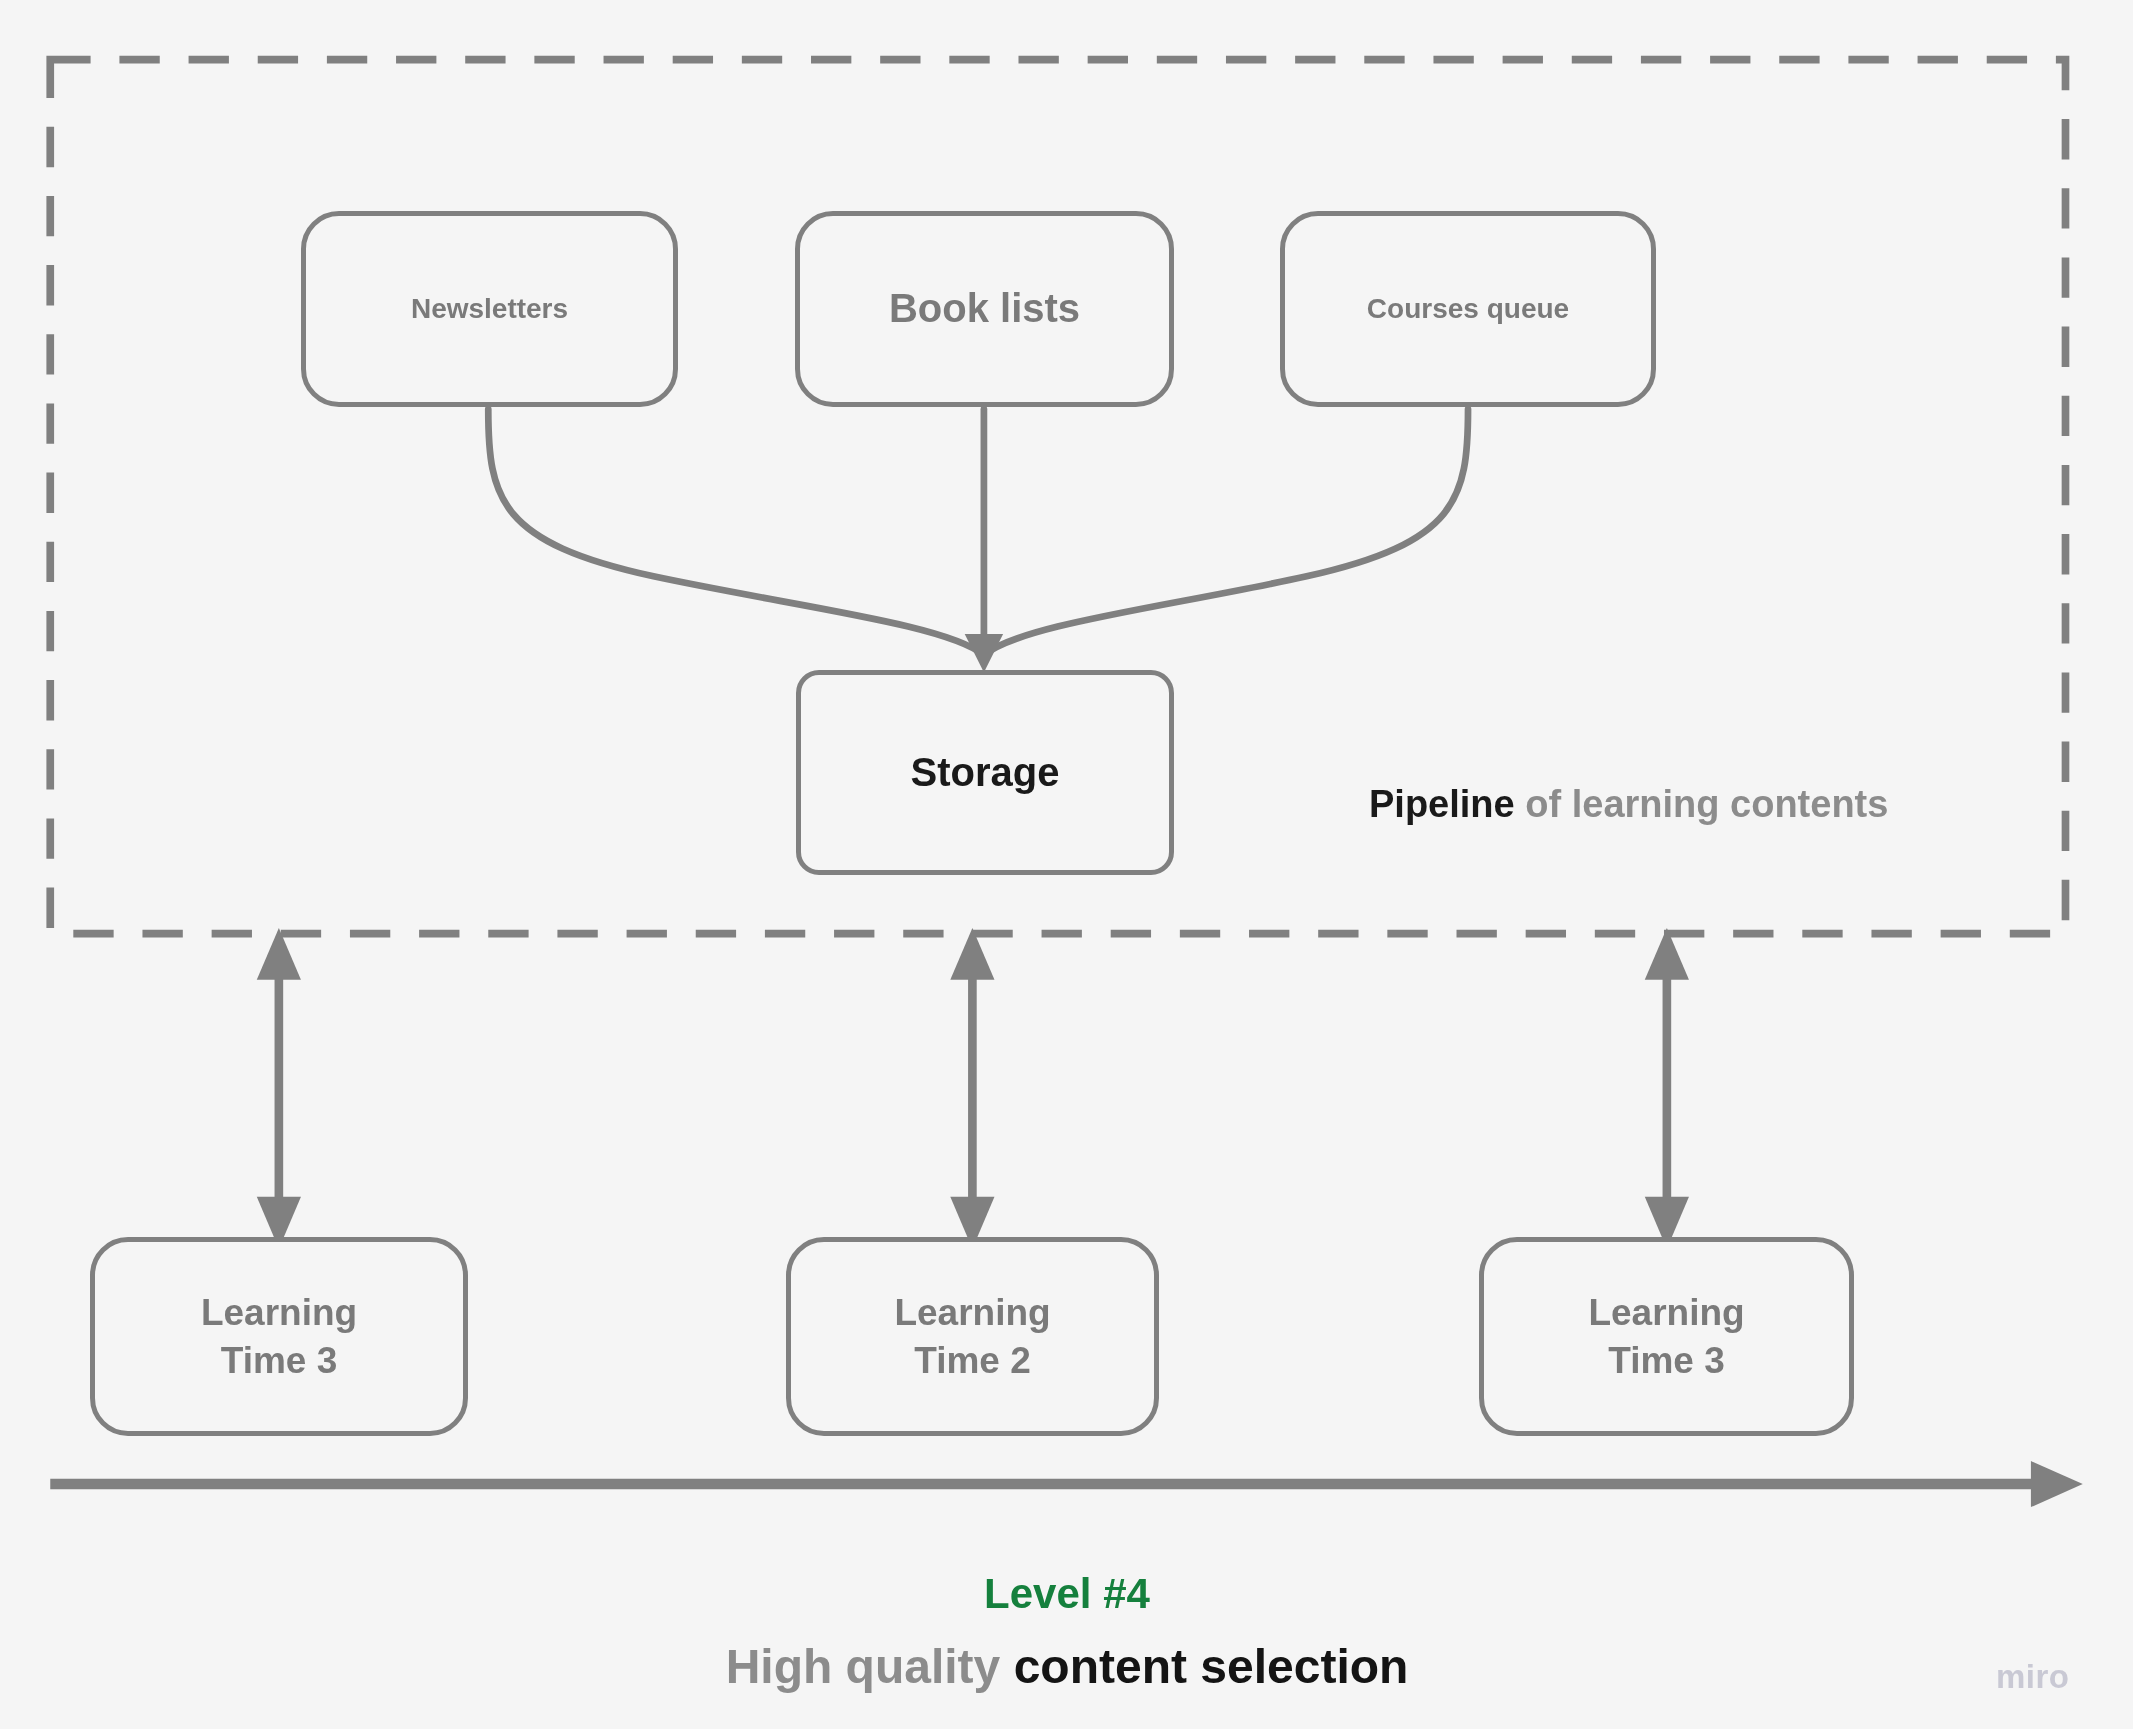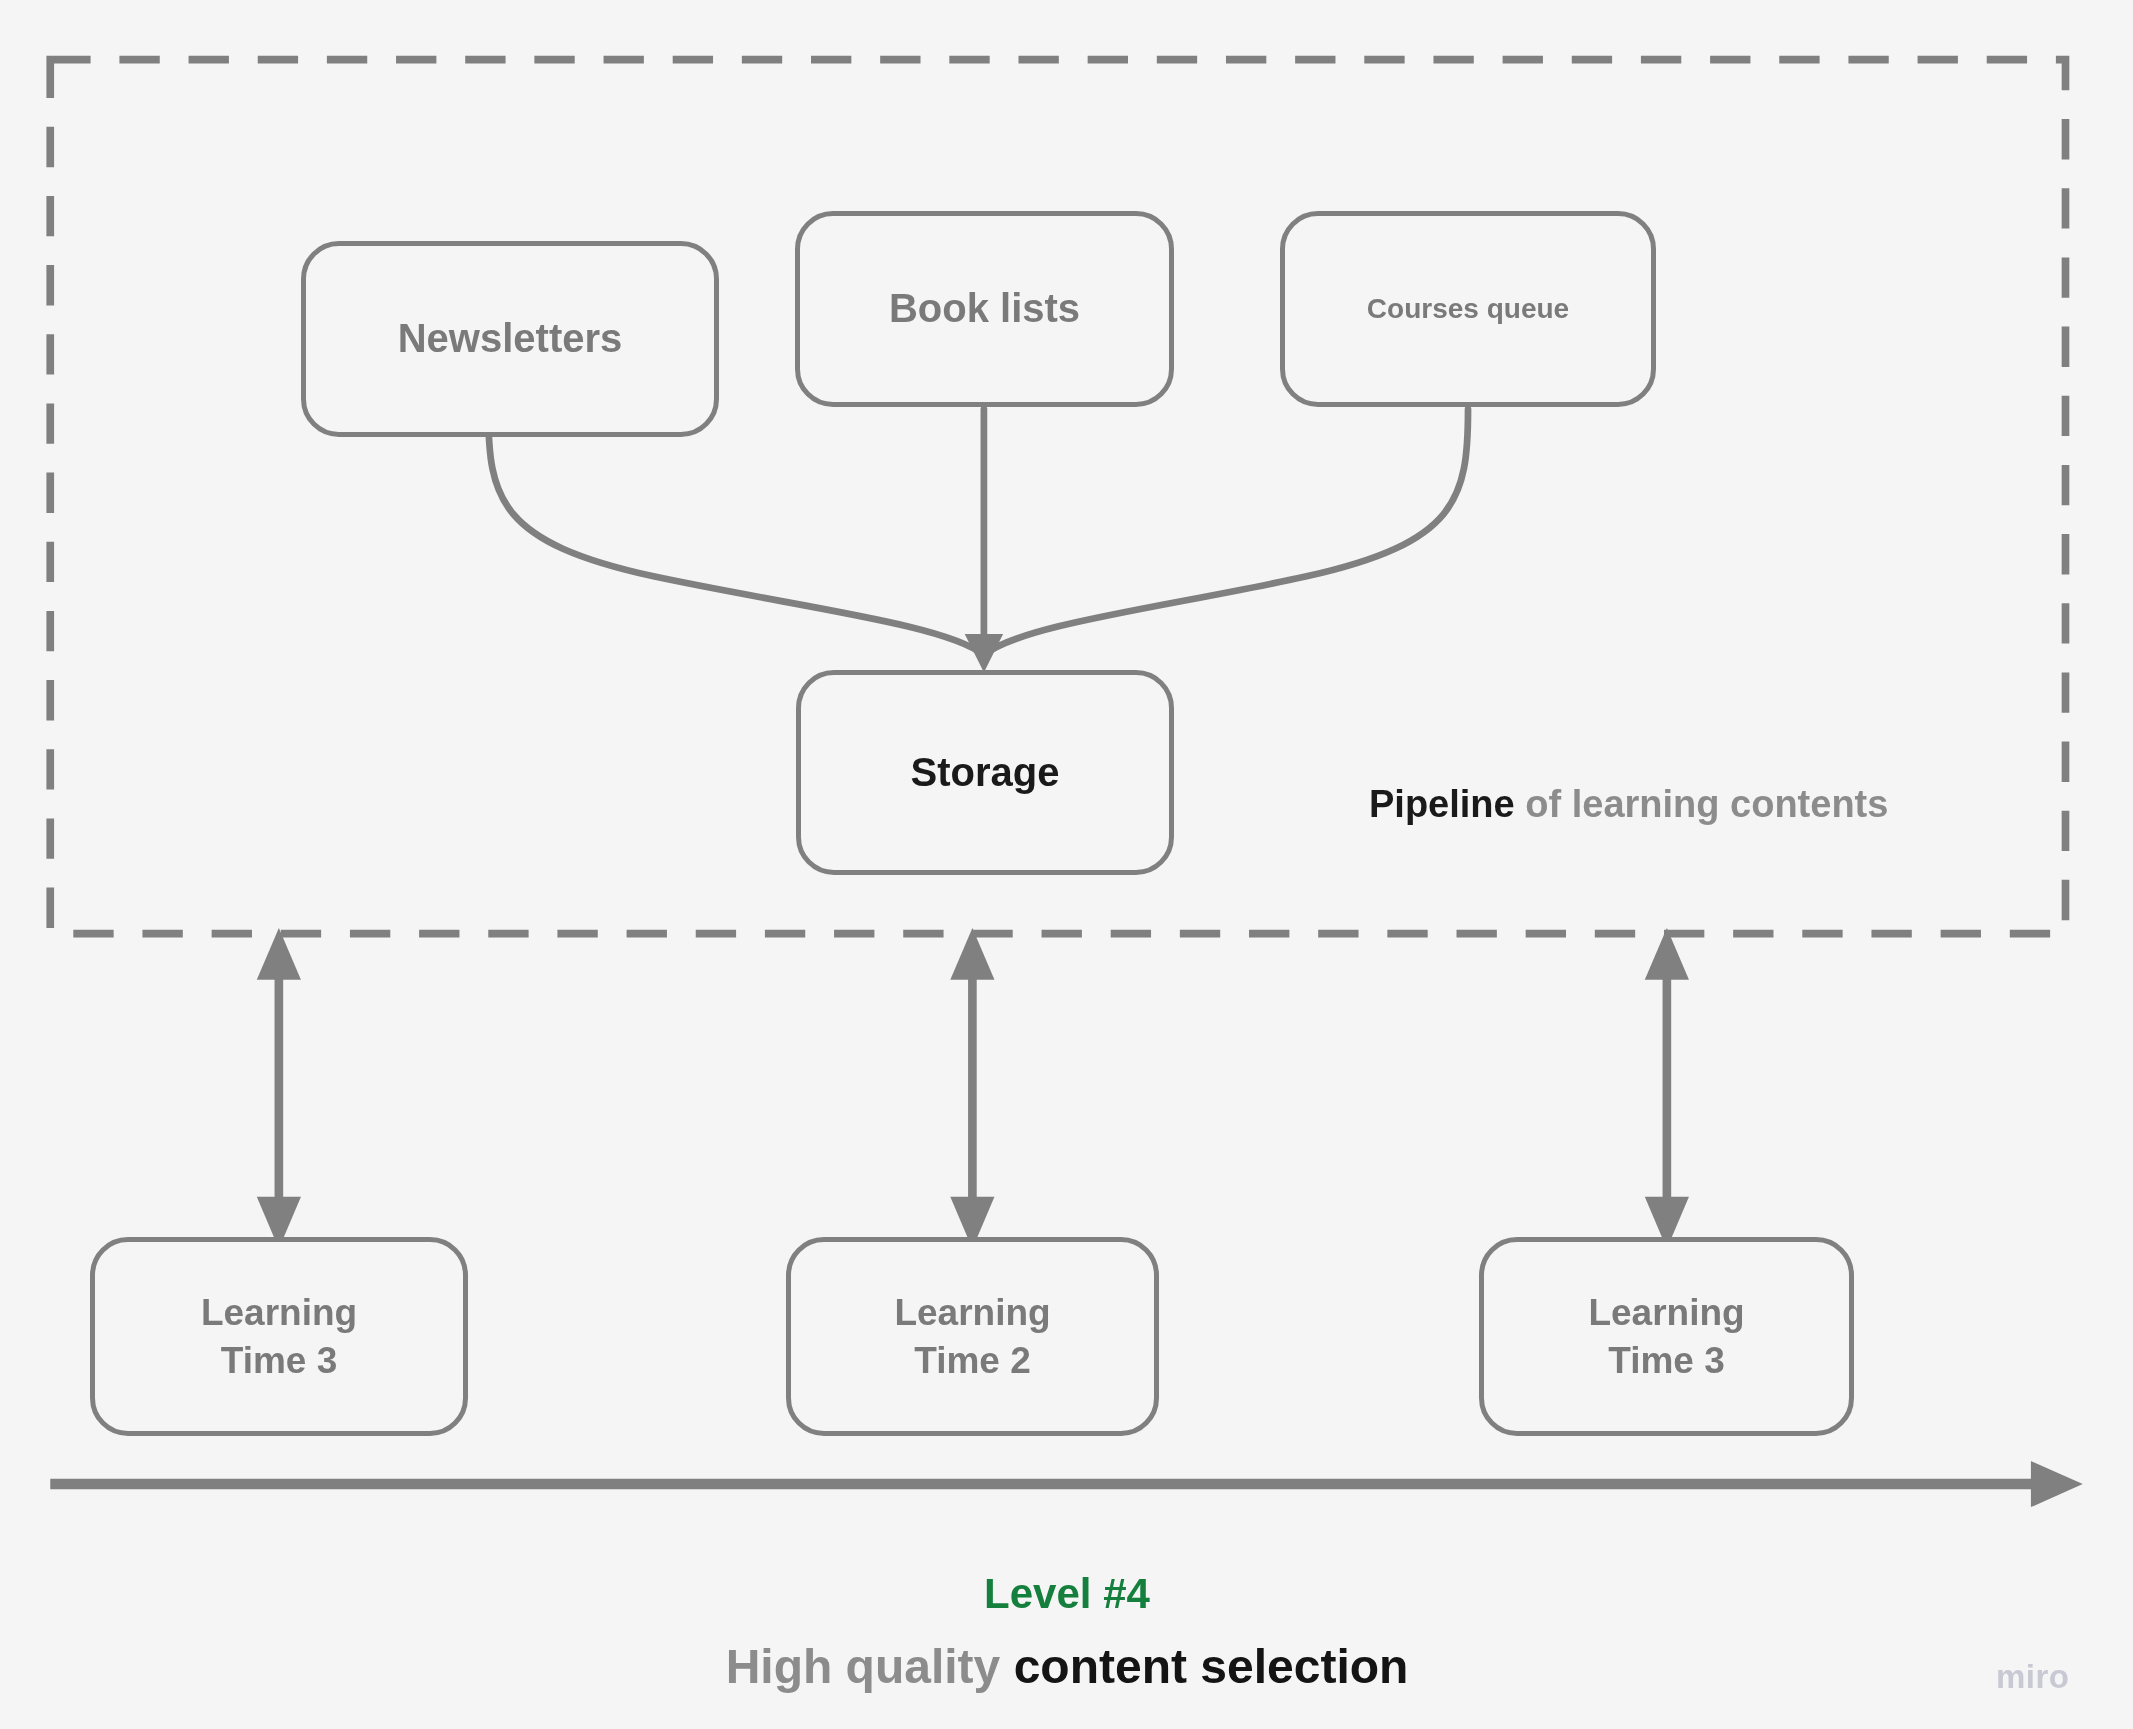--- a/index.html
+++ b/index.html
@@ -30,23 +30,23 @@
     border-radius: 38px;
     background: #f5f5f5;
     display: flex;
     align-items: center;
     justify-content: center;
     text-align: center;
     font-weight: bold;
     color: #7a7a7a;
     line-height: 1.28;
   }
-  .node.dark { color: #1a1a1a; }
+  .node.dark { color: #1a1a1a; border-radius: 23px; }
 
-  #node-newsletters { left: 301px;  top: 211px;  width: 418px; height: 196px; font-size: 40px; margin-top: 30px; }
+  #node-newsletters { left: 301px;  top: 211px;  width: 377px; height: 196px; font-size: 28px; }
   #node-booklists   { left: 795px;  top: 211px;  width: 379px; height: 196px; font-size: 40px; }
   #node-courses     { left: 1280px; top: 211px;  width: 376px; height: 196px; font-size: 28px; }
   #node-storage     { left: 796px;  top: 670px;  width: 378px; height: 205px; font-size: 40px; }
   #node-lt1         { left: 90px;   top: 1237px; width: 378px; height: 199px; font-size: 37px; }
   #node-lt2         { left: 786px;  top: 1237px; width: 373px; height: 199px; font-size: 37px; }
   #node-lt3         { left: 1479px; top: 1237px; width: 375px; height: 199px; font-size: 37px; }
 
   #pipeline-label {
     position: absolute;
     left: 1369px;

